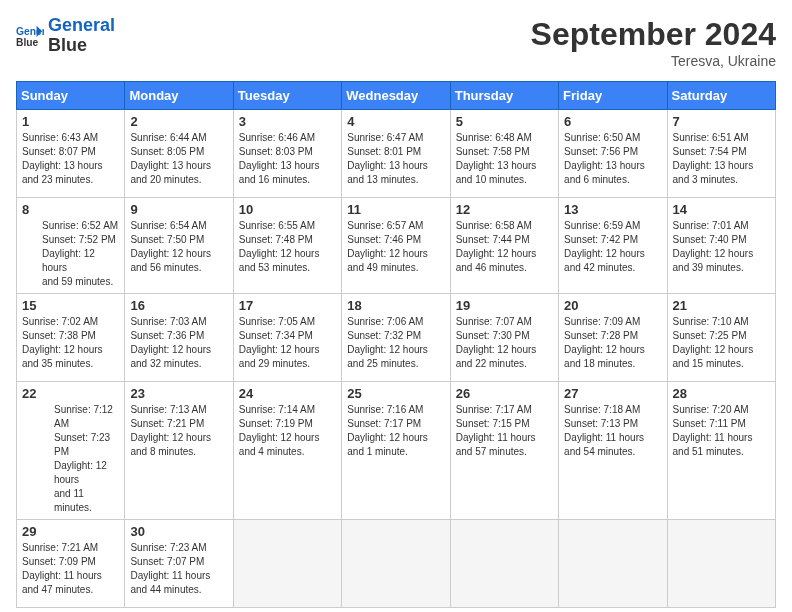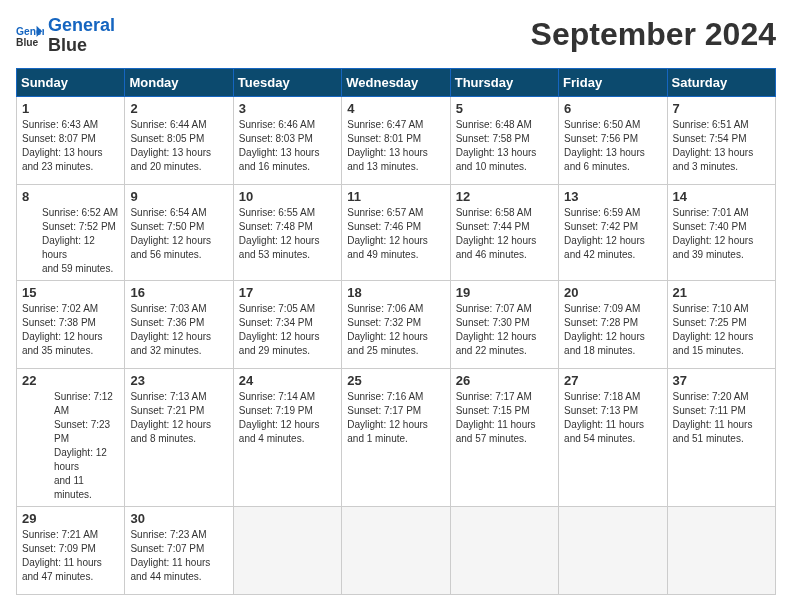--- a/index.html
+++ b/index.html
@@ -46,21 +46,21 @@
     .location {
       font-size: 14px;
       color: #555;
     }
     table {
       width: 100%;
       border-collapse: collapse;
       table-layout: fixed;
     }
     thead tr th {
-      background: #0c4a6e;
+      background: #3b82f6;
       color: #fff;
       font-size: 13px;
       font-weight: bold;
       padding: 6px 4px;
       text-align: left;
       border: 1px solid #1565c0;
     }
     tbody tr td {
       border: 1px solid #ccc;
       vertical-align: top;
@@ -95,20 +95,21 @@
     </svg>
     <div>
       <div class="logo-text">
         <span>General</span><br>
         <span style="color:#333;">Blue</span>
       </div>
     </div>
   </div>
   <div class="title-block">
     <div class="month-title">September 2024</div>
+    <div class="location">Teresva, Ukraine</div>
   </div>
 </div>
 
 <table>
   <thead>
     <tr>
     <th>Sunday</th>
         <th>Monday</th>
         <th>Tuesday</th>
         <th>Wednesday</th>
@@ -308,21 +309,21 @@
 and 57 minutes.</div>
         </td>
         <td>
           <span class="day-num">27</span>
           <div class="day-info" style="white-space: pre-line; font-size: 10px;">Sunrise: 7:18 AM
 Sunset: 7:13 PM
 Daylight: 11 hours
 and 54 minutes.</div>
         </td>
         <td>
-          <span class="day-num">37</span>
+          <span class="day-num">28</span>
           <div class="day-info" style="white-space: pre-line; font-size: 10px;">Sunrise: 7:20 AM
 Sunset: 7:11 PM
 Daylight: 11 hours
 and 51 minutes.</div>
         </td>
       </tr>
       <tr>
         <td>
           <span class="day-num">29</span>
           <div class="day-info" style="white-space: pre-line; font-size: 10px;">Sunrise: 7:21 AM

